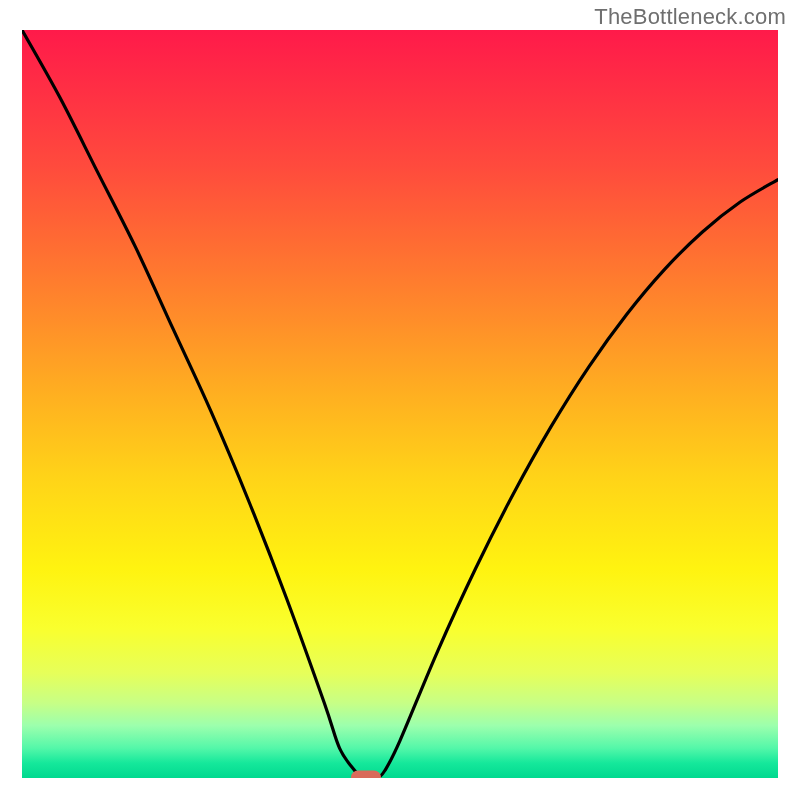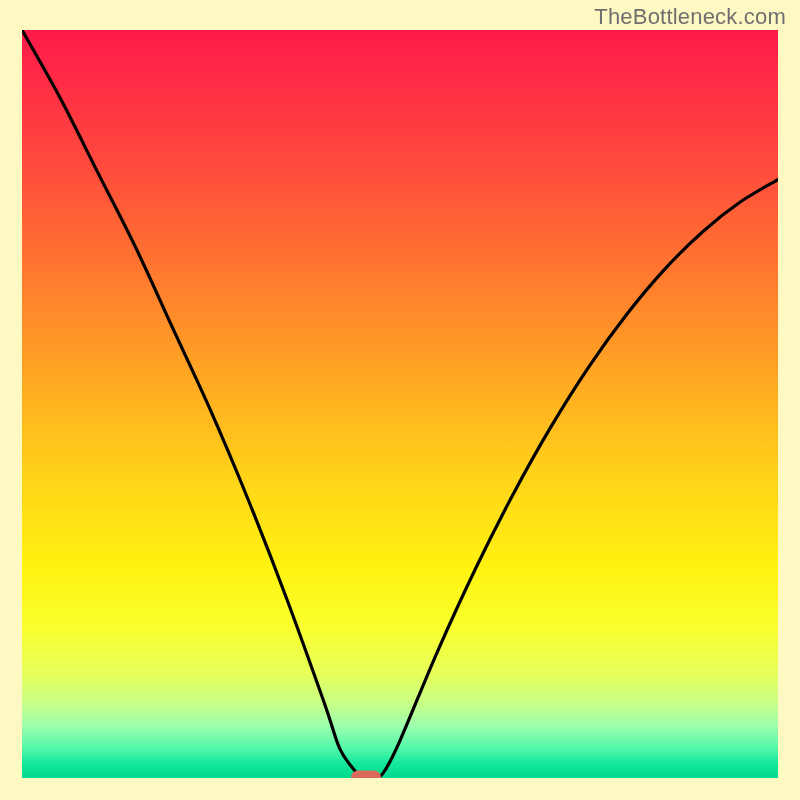--- a/index.html
+++ b/index.html
@@ -8,21 +8,21 @@
     width: 800px;
     height: 800px;
     background: #000;
     overflow: hidden;
     font-family: Arial, Helvetica, sans-serif;
   }
   .frame {
     position: relative;
     width: 800px;
     height: 800px;
-    background: #fef9c3;
+    background: #ffffff;
   }
   .watermark {
     position: absolute;
     top: 4px;
     right: 14px;
     color: #6f6f6f;
     font-size: 22px;
     font-weight: 400;
     letter-spacing: 0.2px;
     z-index: 20;

